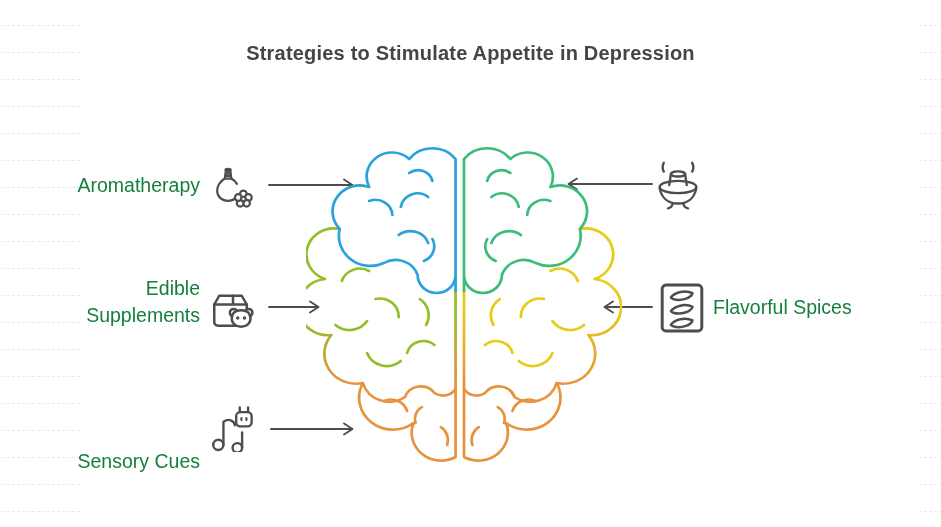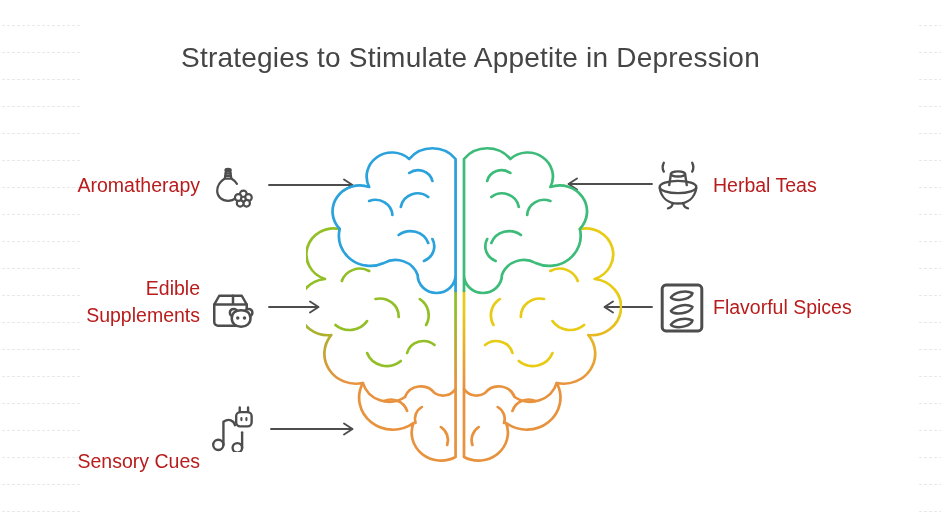--- a/index.html
+++ b/index.html
@@ -9,23 +9,23 @@
 
   .edge-lines { position:absolute; top:0; height:527px; pointer-events:none;
     background-image:
       repeating-linear-gradient(90deg, #ffffff 0 2px, rgba(255,255,255,0) 2px 5px),
       repeating-linear-gradient(180deg, rgba(255,255,255,0) 0 25px, #e9e9e9 25px 26px, rgba(255,255,255,0) 26px 27px);
   }
   .edge-lines.left  { left:0;  width:80px; }
   .edge-lines.right { right:0; width:24px; }
 
   .title { position:absolute; left:0; top:42px; width:941px; text-align:center;
-           font-size:28px; font-weight:normal; color:#454545; letter-spacing:.2px; }
+           font-size:20px; font-weight:bold; color:#454545; letter-spacing:.2px; }
 
-  .label { position:absolute; font-size:19.5px; color:#b91c1c; line-height:27px;
+  .label { position:absolute; font-size:19.5px; color:#15803d; line-height:27px;
            white-space:pre-line; }
   .label.ra { text-align:right; }
 
   .icon  { position:absolute; }
   .icon svg { display:block; }
   .ln { fill:none; stroke:#4d4d4d; stroke-width:2; stroke-linecap:round; stroke-linejoin:round; }
   .lnw { fill:#ffffff; stroke:#4d4d4d; stroke-width:2; stroke-linecap:round; stroke-linejoin:round; }
   .dot { fill:#4d4d4d; stroke:none; }
 
   .arrow { position:absolute; }
@@ -119,21 +119,20 @@
       <path class="ln" d="M9,4 C7.5,7 7.5,9 9,11.5"></path>
       <path class="ln" d="M33,4 C34.5,7 34.5,9 33,11.5"></path>
       <ellipse class="ln" cx="21" cy="13.5" rx="6" ry="2.2"></ellipse>
       <path class="ln" d="M15,13.5 L13.6,23 M27,13.5 L28.4,23"></path>
       <ellipse class="ln" cx="21" cy="24.5" rx="15.5" ry="5.2"></ellipse>
       <path class="ln" d="M5.5,25.5 C7,34 13,38.5 21,38.5 C29,38.5 35,34 36.5,25.5"></path>
       <path class="ln" d="M16.5,38.8 C16,41 14.5,42.3 12.5,42.6 M25.5,38.8 C26,41 27.5,42.3 29.5,42.6"></path>
     </svg>
   </div>
 
-  <div class="label" style="left:713px; top:172px;">Herbal Teas</div>
 
   <svg class="arrow" style="left:601px; top:299px;" width="52" height="16" viewBox="0 0 52 16">
     <line x1="4" y1="8" x2="51" y2="8"></line>
       <polyline points="12,2.5 3.5,8 12,13.5"></polyline>
   </svg>
 
   <div class="icon" style="left:656px; top:282px;">
     <svg width="52" height="52" viewBox="0 0 42 42">
       <rect class="ln" x="5" y="2.5" width="32" height="37" rx="3" style="stroke-width:2.4"></rect>
       <path class="ln" d="M12,12.5 C15,8.5 23.5,6 29.5,9 C28.5,13 20,15.8 14,13.8 C12.8,13.4 12,13 12,12.5 Z"></path>

